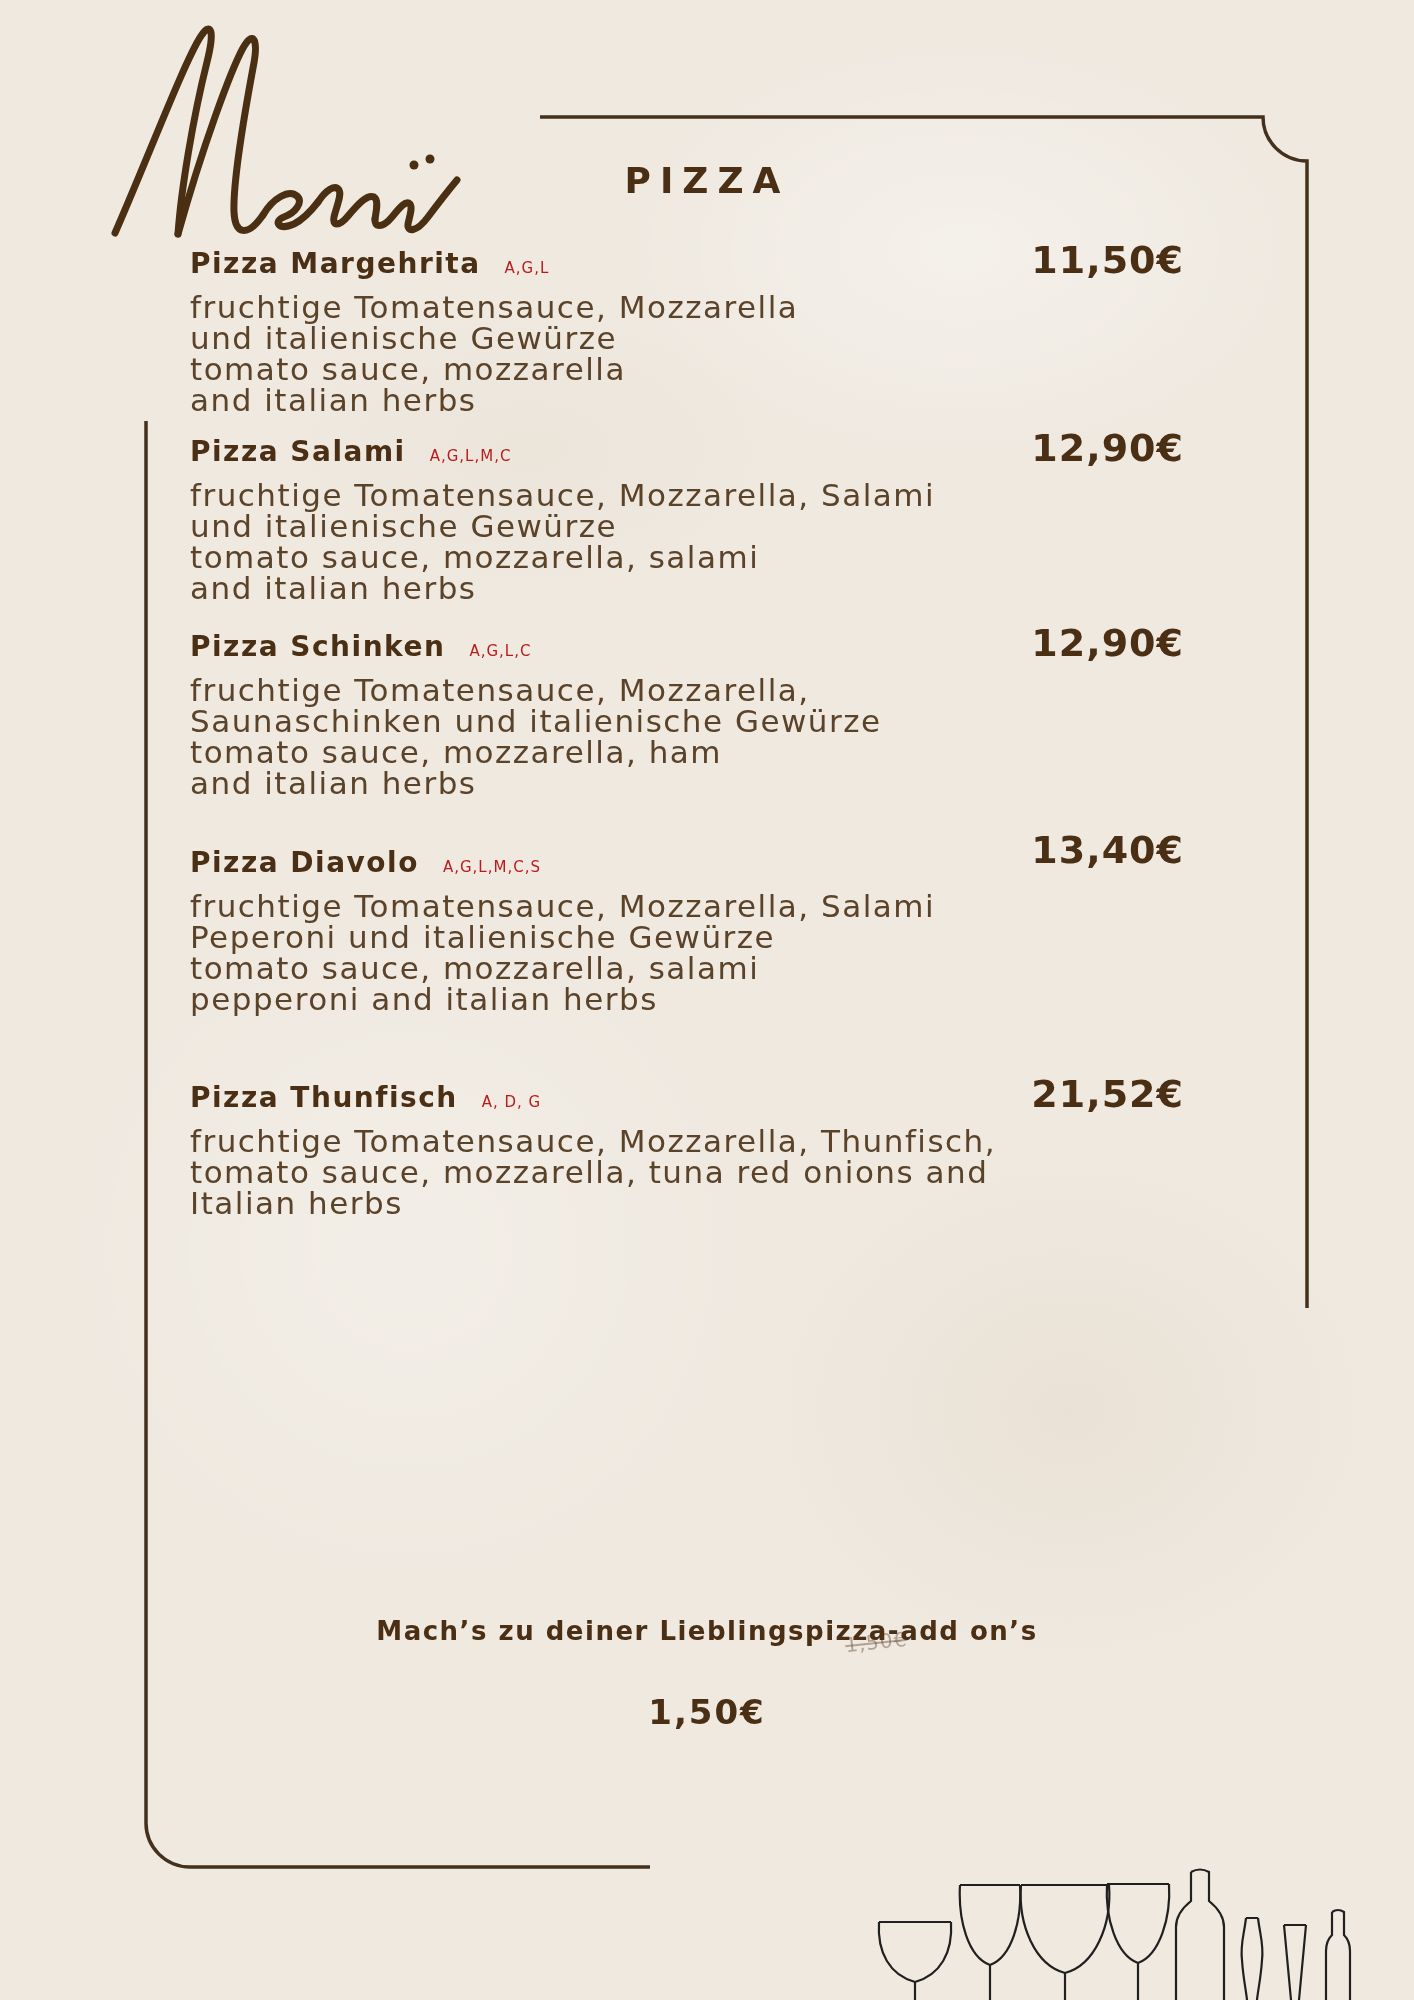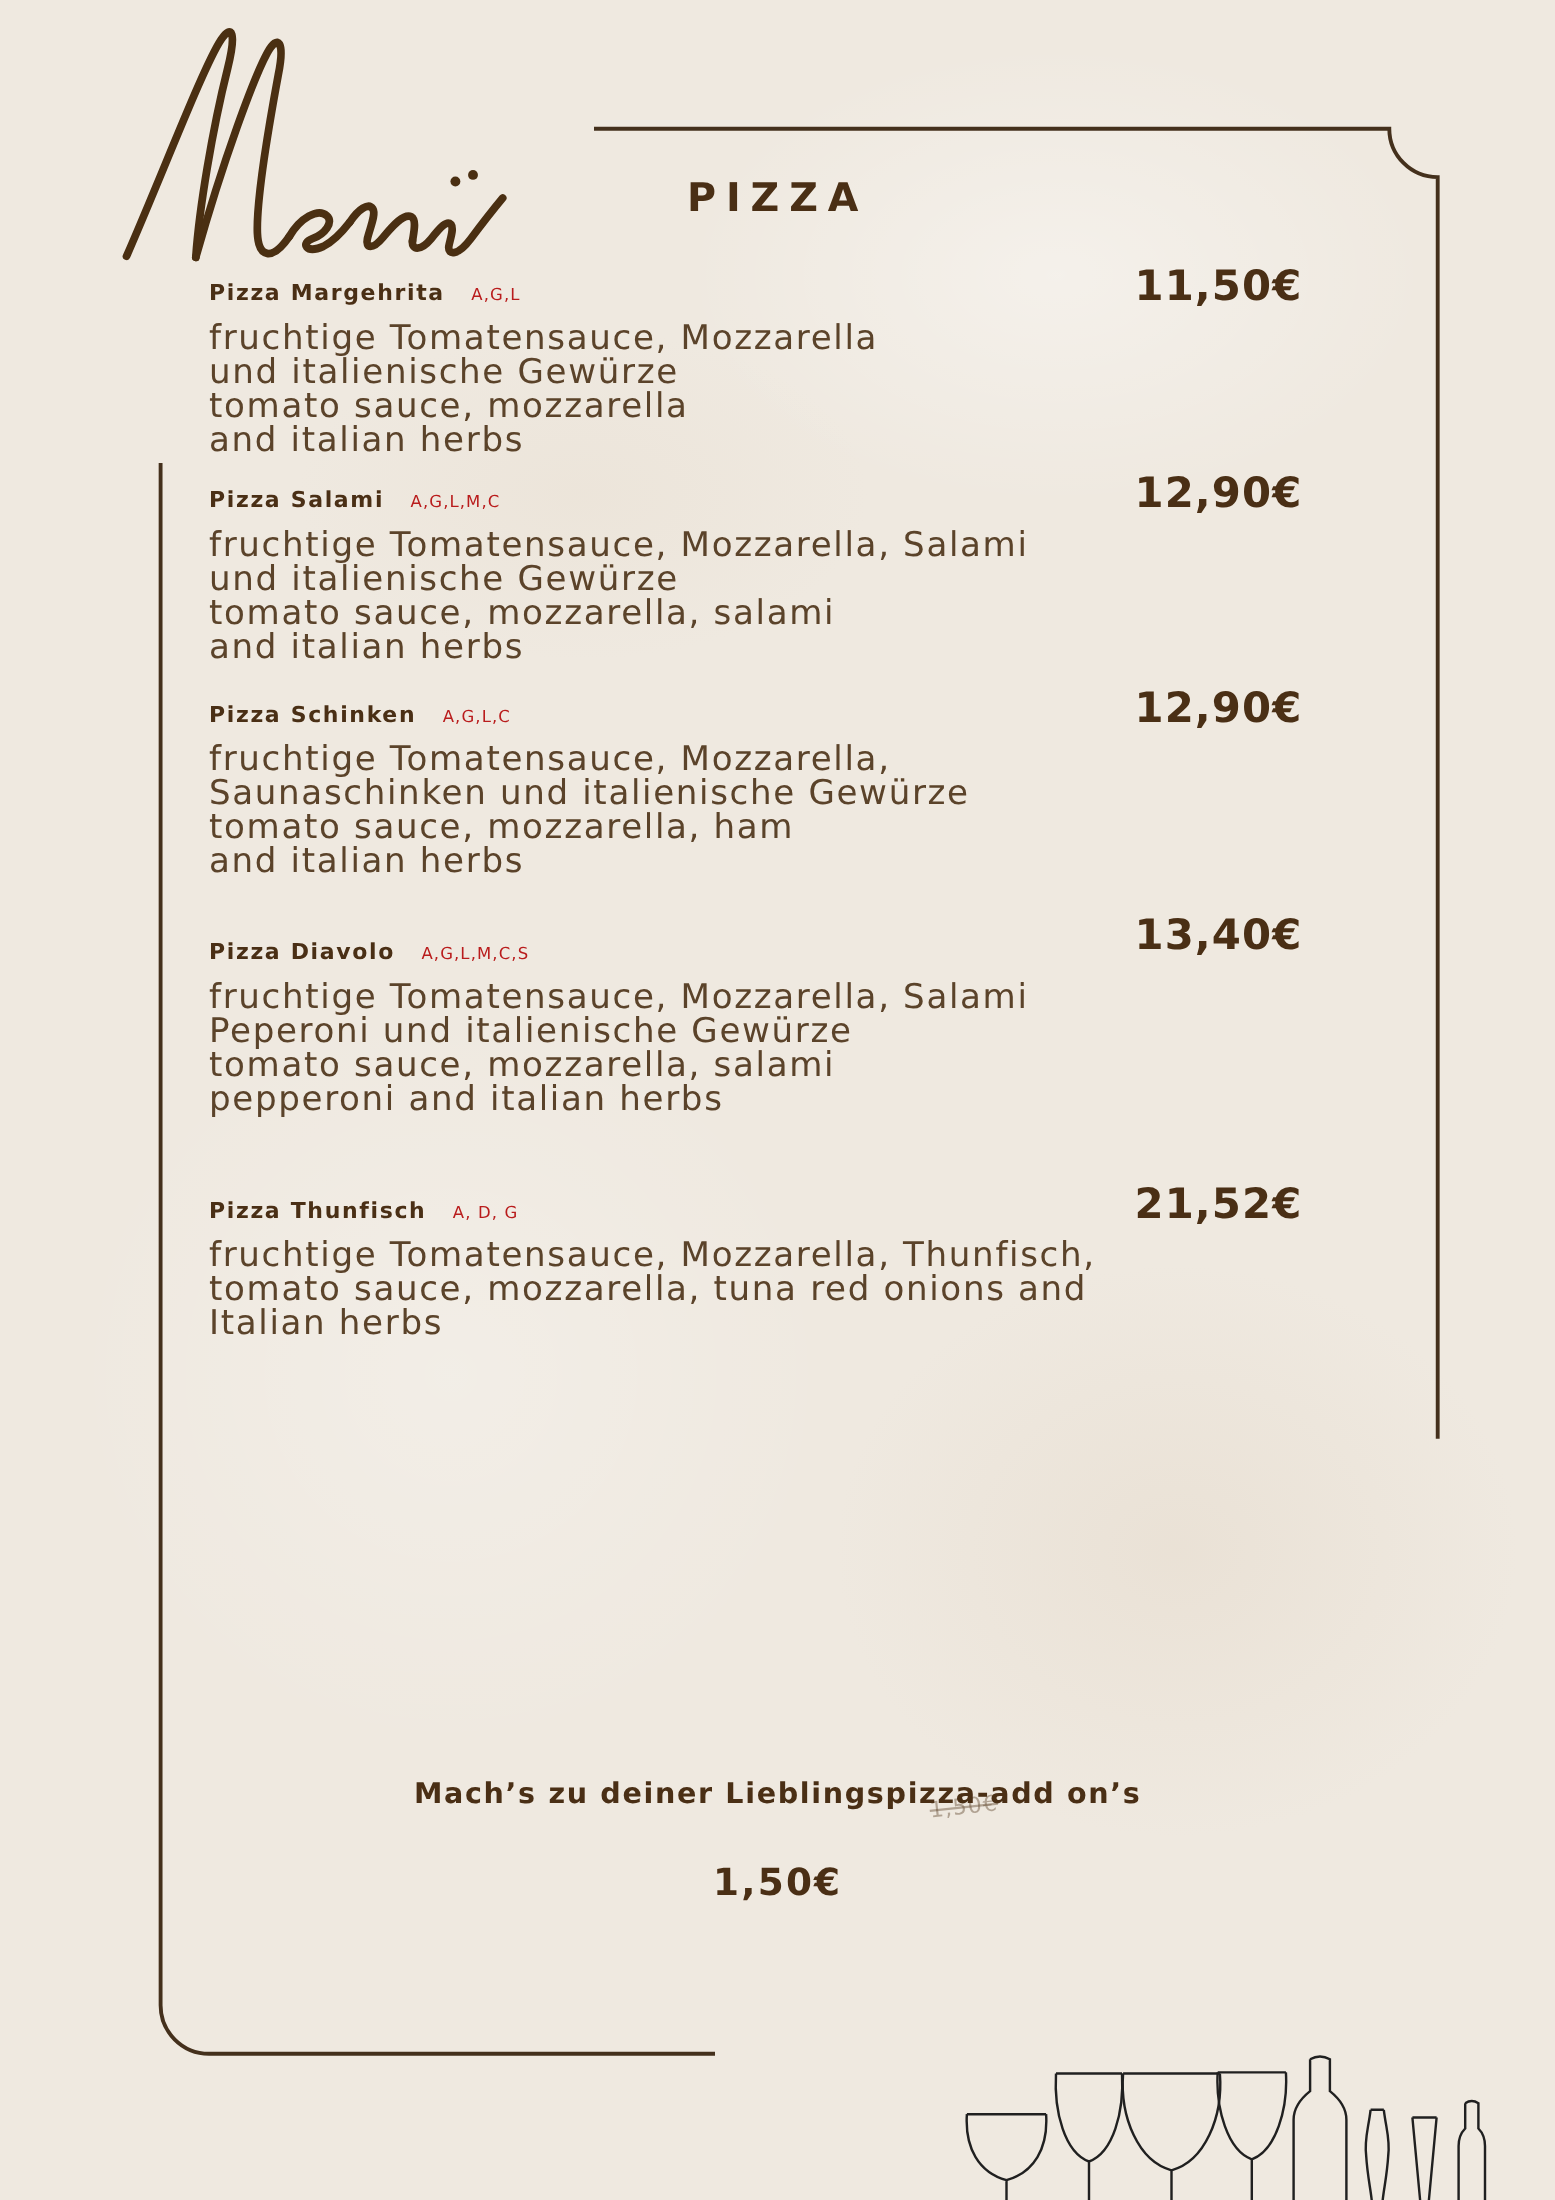--- a/index.html
+++ b/index.html
@@ -25,21 +25,21 @@
     font-size:36px;font-weight:700;letter-spacing:9px;color:#4a2f15;
   }
 
   .item{position:absolute;left:190px;width:994px;}
   .item.i1{top:242px;}
   .item.i2{top:430px;}
   .item.i3{top:625px;}
   .item.i4{top:841px;}
   .item.i5{top:1076px;}
   .title-row{display:flex;align-items:baseline;line-height:36px;}
-  .item-name{font-size:20px;font-weight:700;letter-spacing:1.5px;color:#4a2f15;}
+  .item-name{font-size:28px;font-weight:700;letter-spacing:1.5px;color:#4a2f15;}
   .allergens{font-size:15px;letter-spacing:1px;color:#b91c1c;margin-left:24px;}
   .price{margin-left:auto;font-size:38px;font-weight:700;letter-spacing:1px;color:#4a2f15;}
   .item.i4 .price{transform:translateY(-9px);}
   .desc{margin-top:6px;font-size:31px;line-height:31px;letter-spacing:1.5px;color:#5b432a;}
 
   .footer{position:absolute;left:190px;width:1034px;top:1612px;text-align:center;color:#4a2f15;}
   .footer-line1{font-size:26px;font-weight:700;letter-spacing:1.5px;line-height:38px;}
   .footer-price{margin-top:42px;font-size:34px;font-weight:700;letter-spacing:2px;}
   .artifact{
     position:absolute;left:845px;top:1630px;font-size:20px;letter-spacing:1px;

